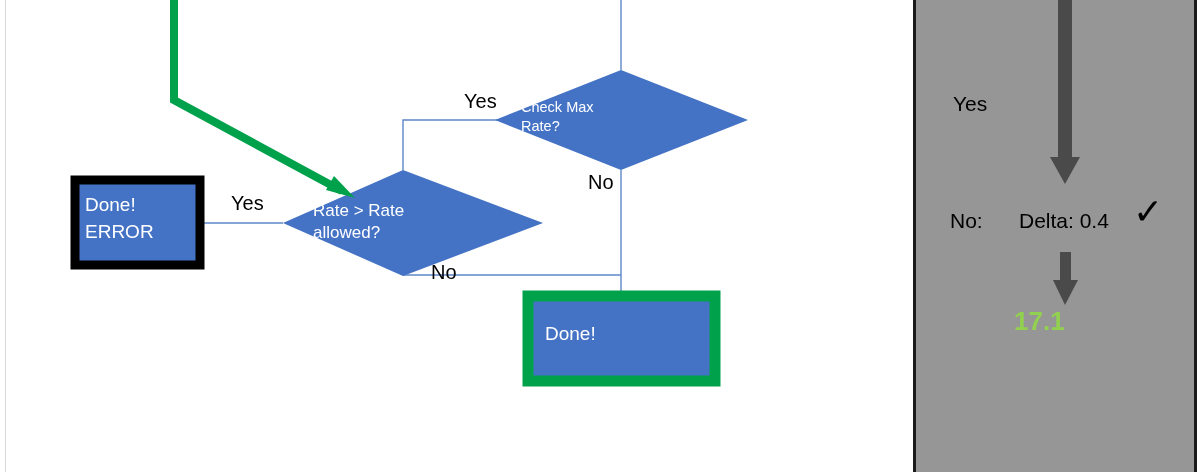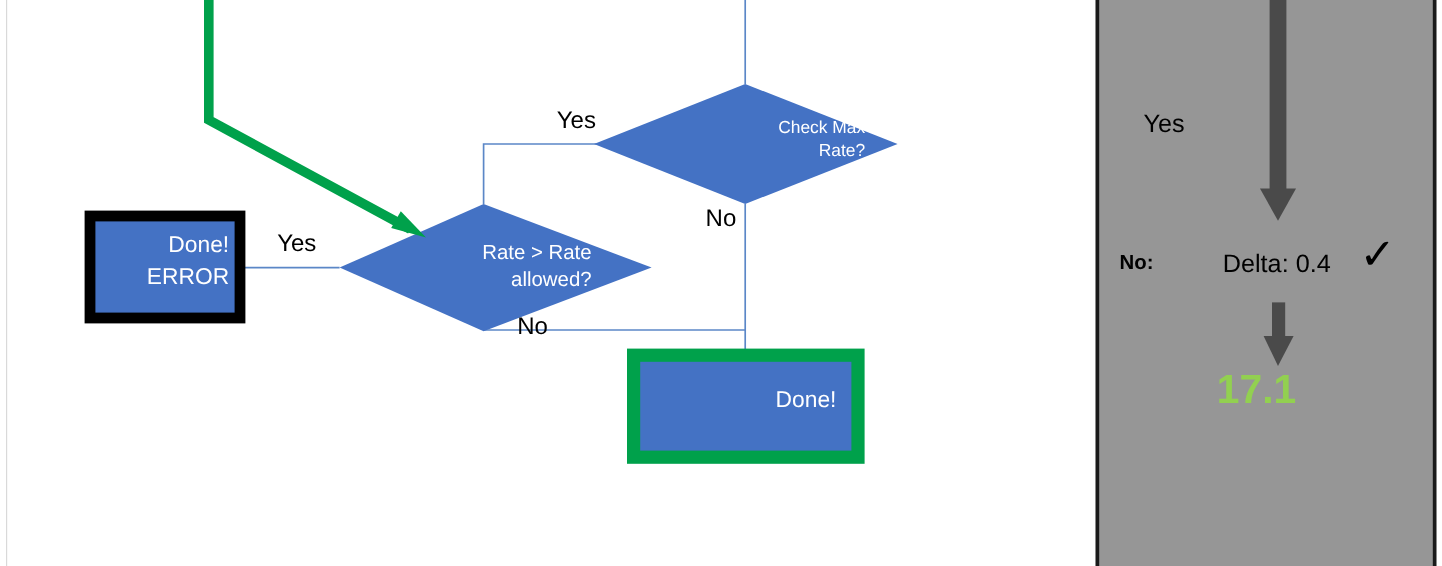--- a/index.html
+++ b/index.html
@@ -32,21 +32,21 @@
     left: 0;
     top: 0;
     width: 920px;
     height: 472px;
   }
 
   
   .shape-text {
     position: absolute;
     color: #ffffff;
-    text-align: right;
+    text-align: left;
     line-height: 1.28;
     pointer-events: none;
     white-space: pre-line;
   }
   #txt-check-max {
     left: 521px;
     top: 98px;
     width: 200px;
     font-size: 14.5px;
   }
@@ -100,27 +100,27 @@
     top: 0;
     width: 284px;
     height: 472px;
   }
   .panel-text {
     position: absolute;
     color: #000000;
     white-space: nowrap;
   }
   #panel-yes     { left: 37px;  top: 92px;  font-size: 21px; }
-  #panel-no      { left: 17px;  top: 209px; font-size: 17px; font-weight: bold; }
+  #panel-no      { left: 34px;  top: 209px; font-size: 21px; }
   #panel-delta   { left: 103px; top: 209px; font-size: 21px; }
   #panel-check   { left: 217px; top: 194px; font-size: 36px; line-height: 1; }
   #panel-value   {
     left: 98px;
     top: 306px;
-    font-size: 34px;
+    font-size: 26px;
     font-weight: bold;
     color: #92d050;
   }
 </style>
 </head>
 <body>
 
 <div id="stage">
 
   <div class="left-rule"></div>

